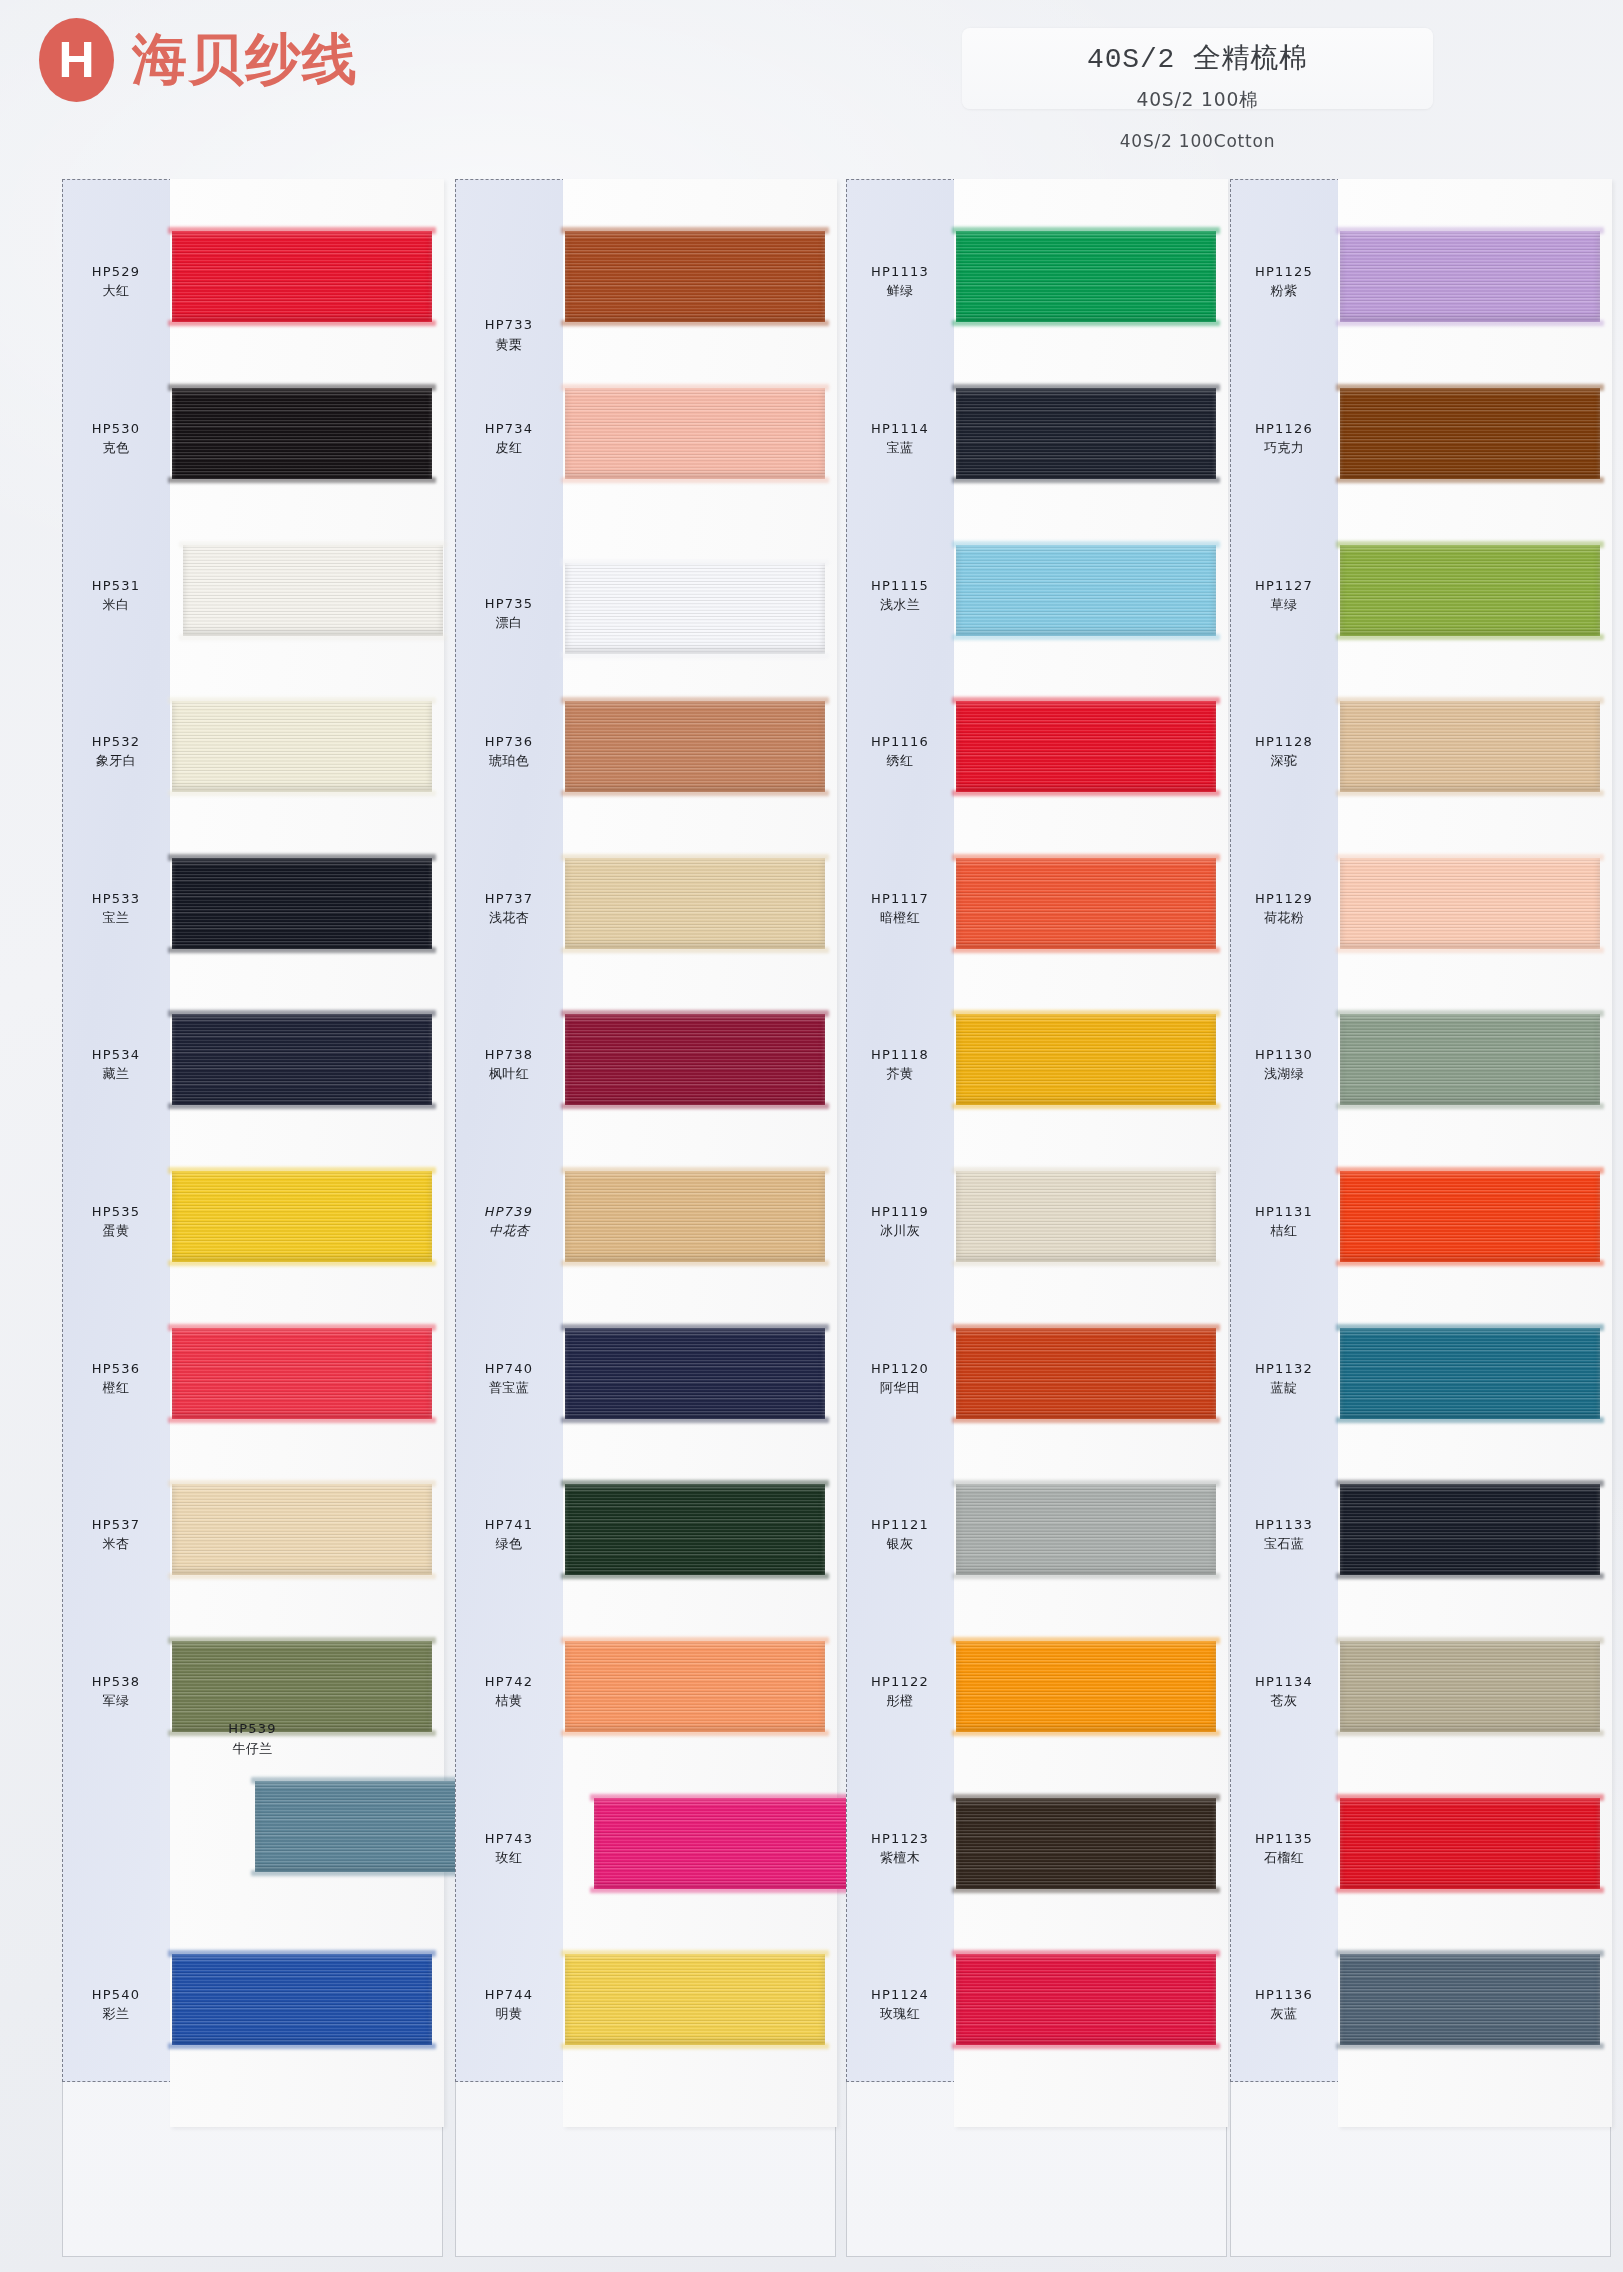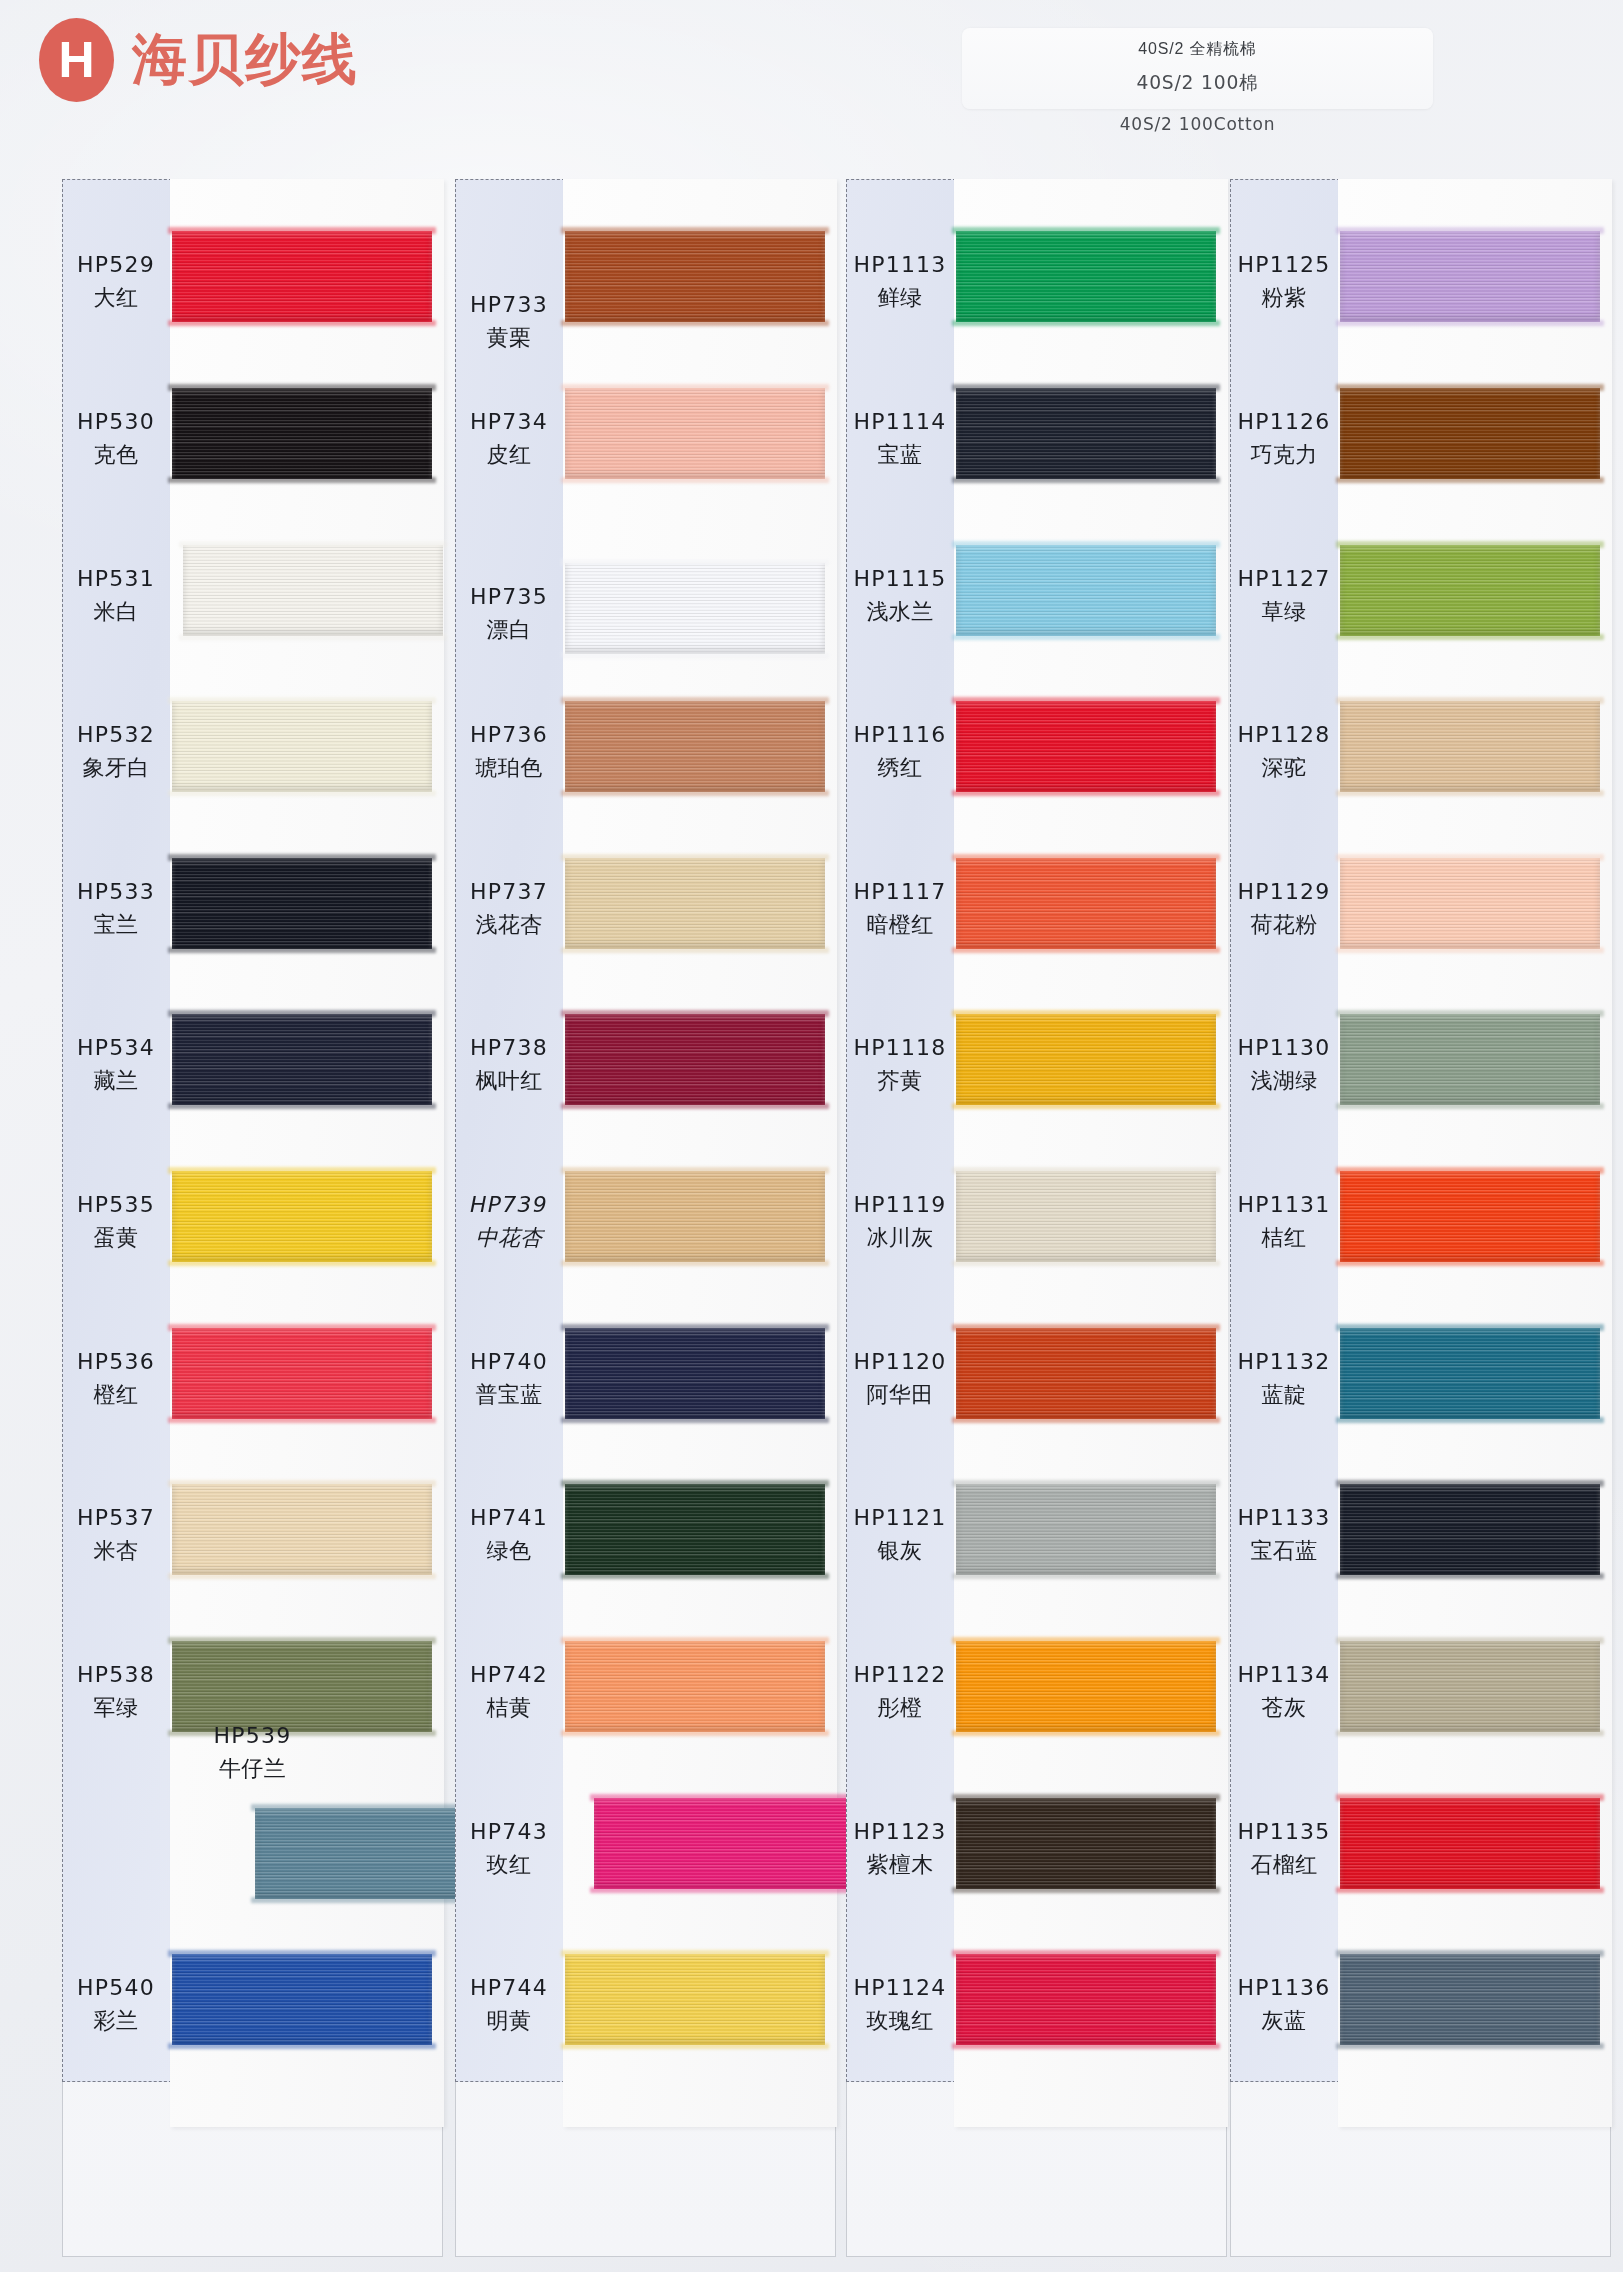--- a/index.html
+++ b/index.html
@@ -42,22 +42,22 @@
 
   .spec-card {
     position:absolute; left:962px; top:28px;
     width:471px; height:81px;
     background:linear-gradient(180deg,#fbfbfc,#f6f7f9);
     border-radius:8px;
     box-shadow:0 0.8px 2.4px rgba(0,0,0,.05);
     text-align:center;
     padding-top:11.4px;
   }
-  .spec-1 { font-size:16px; color:#3c3f44; letter-spacing:0.8px;
-            font-family:Liberation Sans, sans-serif;}
+  .spec-1 { font-size:28px; color:#3c3f44; letter-spacing:0.8px;
+            font-family:Liberation Mono, monospace;}
   .spec-2 { font-size:18.7px; color:#4a4d52; margin-top:9.7px; letter-spacing:0.8px;
             font-family:"DejaVu Sans","Liberation Sans",sans-serif;}
   .spec-3 { font-size:17px; color:#4a4d52; margin-top:18px; letter-spacing:0.8px;
             font-family:"DejaVu Sans","Liberation Sans",sans-serif;}
 
   
   .board { position:absolute; left:0; top:0; width:1623px; height:2273px; }
   .column {
     position:absolute;
     top:179px;
@@ -91,21 +91,21 @@
   }
 
   
   .rows { position:absolute; left:0; top:0; width:381px; height:1903px; }
   .row {
     position:absolute; left:0; width:381px; height:146px;
     display:flex; align-items:center;
   }
   .row-label {
     width:108px; text-align:center;
-    font-size:22px; color:#1b1d22; line-height:1.5;
+    font-size:13px; color:#1b1d22; line-height:1.5;
     font-family:"DejaVu Sans","Liberation Sans",sans-serif;
     letter-spacing:0.4px;
   }
   .row-label .code { display:block; letter-spacing:1.2px; }
   .row-label .name { display:block; }
   .swatch-zone {
     position:relative; flex:1; height:146px;
   }
   .swatch {
     position:absolute; left:2.4px; top:23px;

